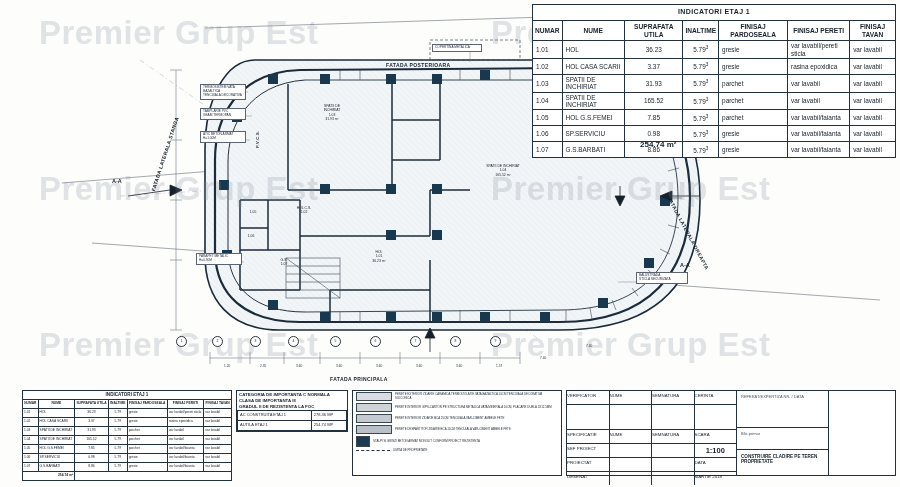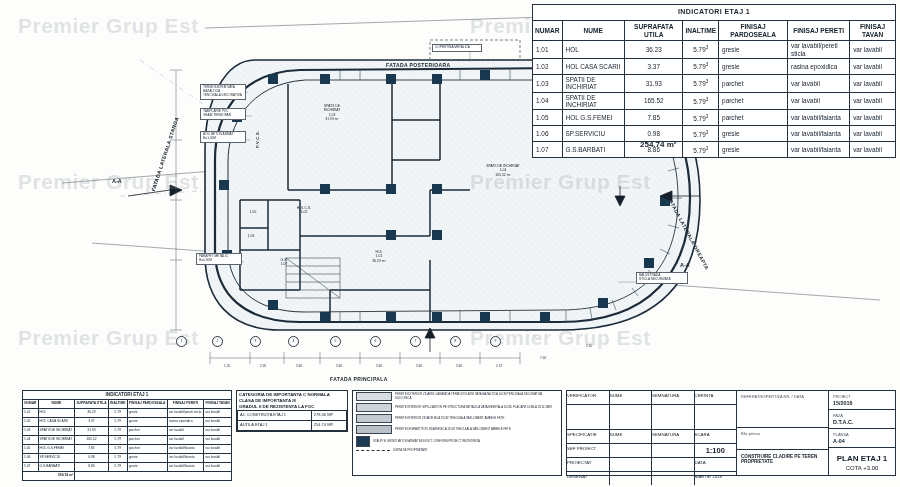--- a/index.html
+++ b/index.html
@@ -25,21 +25,21 @@
   .wm {
     position: absolute;
     color: rgba(120,135,150,0.22);
     font-size: 25px;
     font-weight: bold;
     letter-spacing: 0.5px;
     white-space: nowrap;
     pointer-events: none;
     font-family: "Liberation Sans", sans-serif;
   }
-  .wm.big { font-size: 21px; }
+  .wm.big { font-size: 33px; margin-left: 21px; }
   
   table.tbl {
     border-collapse: collapse;
     background: #ffffff;
   }
   table.tbl th, table.tbl td {
     border: 1px solid #23303d;
     padding: 1px 3px;
     font-size: 6.2px;
     line-height: 1.15;
@@ -781,33 +781,15 @@
         <div class="lbl">REFERAT/EXPERTIZA NR. / DATA</div>
       </div>
       <div class="tb-block" style="min-height:22px;">
         <div class="lbl">Bfic.primar</div>
       </div>
       <div class="tb-block" style="border-bottom:none; min-height:22px;">
         <div class="val" style="font-size:4.6px;">CONSTRUIRE CLADIRE PE TEREN PROPRIETATE</div>
       </div>
     </div>
 
-    <div id="tb-right">
-      <div class="tb-block" style="min-height:19px;">
-        <div class="lbl">PROIECT</div>
-        <div class="val">15/2016</div>
-      </div>
-      <div class="tb-block" style="min-height:19px;">
-        <div class="lbl">FAZA</div>
-        <div class="val">D.T.A.C.</div>
-      </div>
-      <div class="tb-block" style="min-height:19px;">
-        <div class="lbl">PLANSA</div>
-        <div class="val">A-04</div>
-      </div>
-      <div>
-        <div class="tb-title">PLAN ETAJ 1</div>
-        <div class="tb-sub">COTA +3.00</div>
-      </div>
-    </div>
   </div>
 
 </div>
 
 </body></html>

